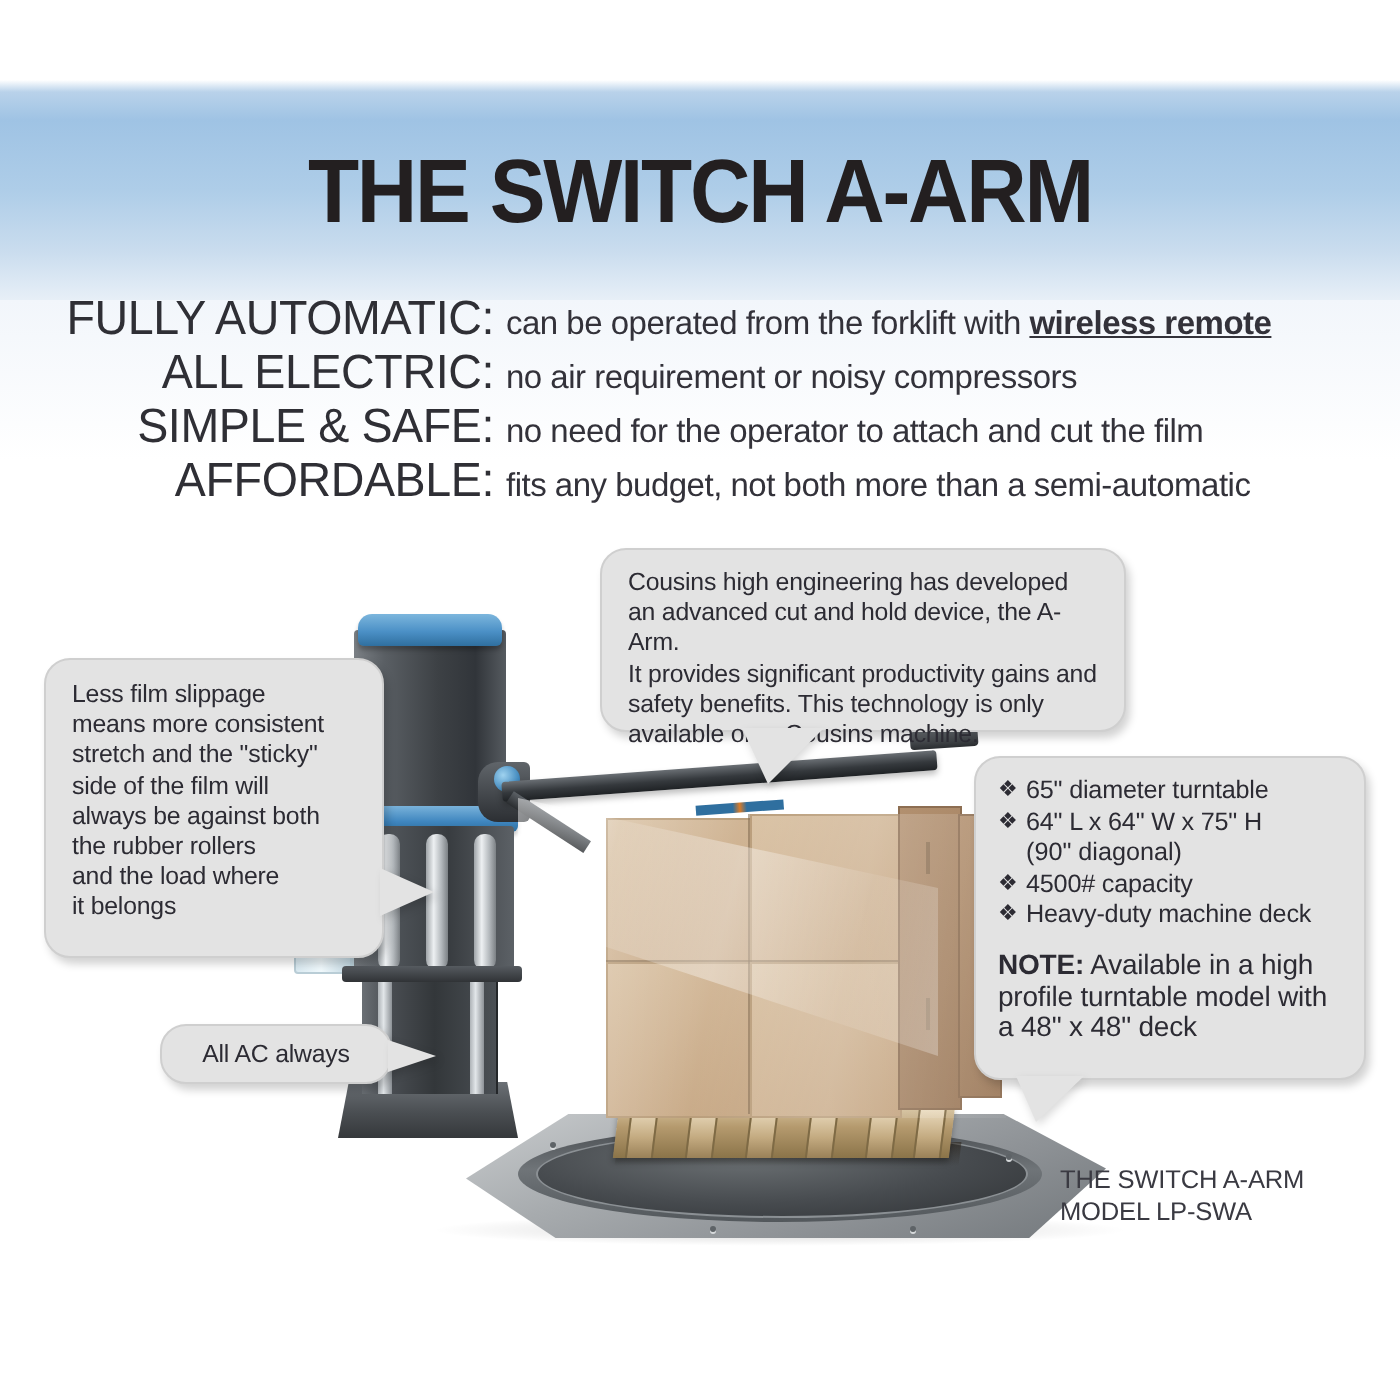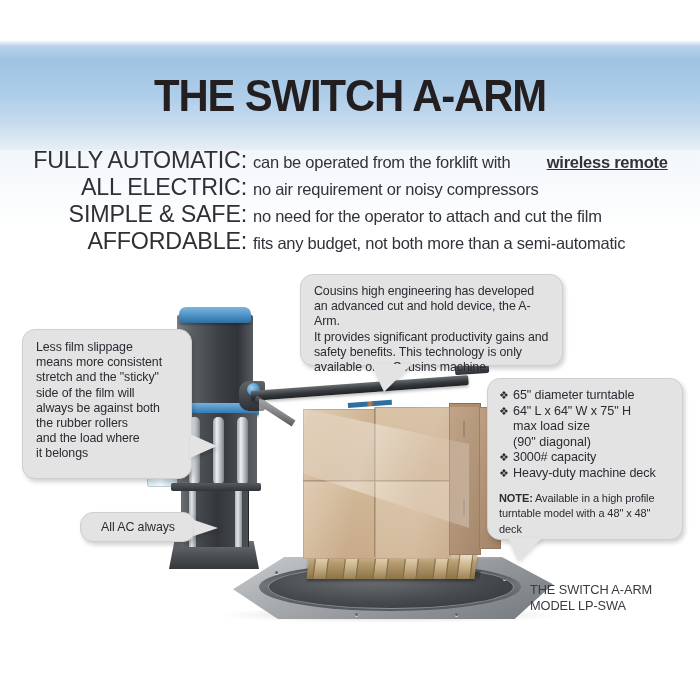--- a/index.html
+++ b/index.html
@@ -46,21 +46,21 @@
     width:247px;text-align:right;
     font-size:24px;line-height:27px;color:#2f2f35;
     letter-spacing:-0.2px;white-space:nowrap;
     transform:scaleX(.97);transform-origin:100% 50%;
   }
   .fdesc{
     margin-left:6px;
     font-size:16.5px;line-height:27px;color:#33323a;
     white-space:nowrap;letter-spacing:-0.25px;
   }
-  .fdesc u{font-weight:bold;margin-left:32px;}
+  .fdesc u{font-weight:bold;}
 
   
   .bubble{
     position:absolute;
     background:#e3e3e3;
     border:1px solid #cfcfcf;
     border-radius:13px;
     box-shadow:2px 3px 4px rgba(0,0,0,.18);
     color:#2c2b33;
     box-sizing:border-box;
@@ -103,21 +103,21 @@
   #cal-spec .tail{
     left:20px;bottom:-22px;
     border-left:10px solid transparent;
     border-right:24px solid transparent;
     border-top:23px solid #e3e3e3;
     filter:drop-shadow(1px 2px 2px rgba(0,0,0,.15));
   }
   .spec-line{display:flex;font-size:12.6px;line-height:15.6px;letter-spacing:-.1px;}
   .spec-bullet{width:14px;flex:0 0 14px;font-size:11px;line-height:15.6px;}
   .spec-cont{padding-left:14px;font-size:12.6px;line-height:15.6px;}
-  .spec-note{margin-top:9px;font-size:11px;line-height:15.6px;letter-spacing:-.1px;}
+  .spec-note{margin-top:9px;font-size:14px;line-height:15.6px;letter-spacing:-.1px;}
   .spec-note b{font-weight:bold;}
 
   
   .model-caption{
     position:absolute;left:530px;top:582px;width:165px;
     font-size:12.8px;line-height:16px;color:#3a3a42;letter-spacing:-.1px;
   }
 
   
   .photo{position:absolute;left:155px;top:295px;width:420px;height:330px;}
@@ -410,26 +410,25 @@
 
     <div class="spec-line">
       <span class="spec-bullet">❖</span>
       <span>65" diameter turntable</span>
     </div>
 
     <div class="spec-line">
       <span class="spec-bullet">❖</span>
       <span>64" L x 64" W x 75" H</span>
     </div>
-    <div class="spec-cont">max load size</div>
     <div class="spec-cont">(90" diagonal)</div>
 
     <div class="spec-line">
       <span class="spec-bullet">❖</span>
-      <span>3000# capacity</span>
+      <span>4500# capacity</span>
     </div>
 
     <div class="spec-line">
       <span class="spec-bullet">❖</span>
       <span>Heavy-duty machine deck</span>
     </div>
 
     <div class="spec-note"><b>NOTE:</b><span> Available in a high profile turntable model with a 48" x 48" deck</span></div>
 
     <span class="tail"></span>

